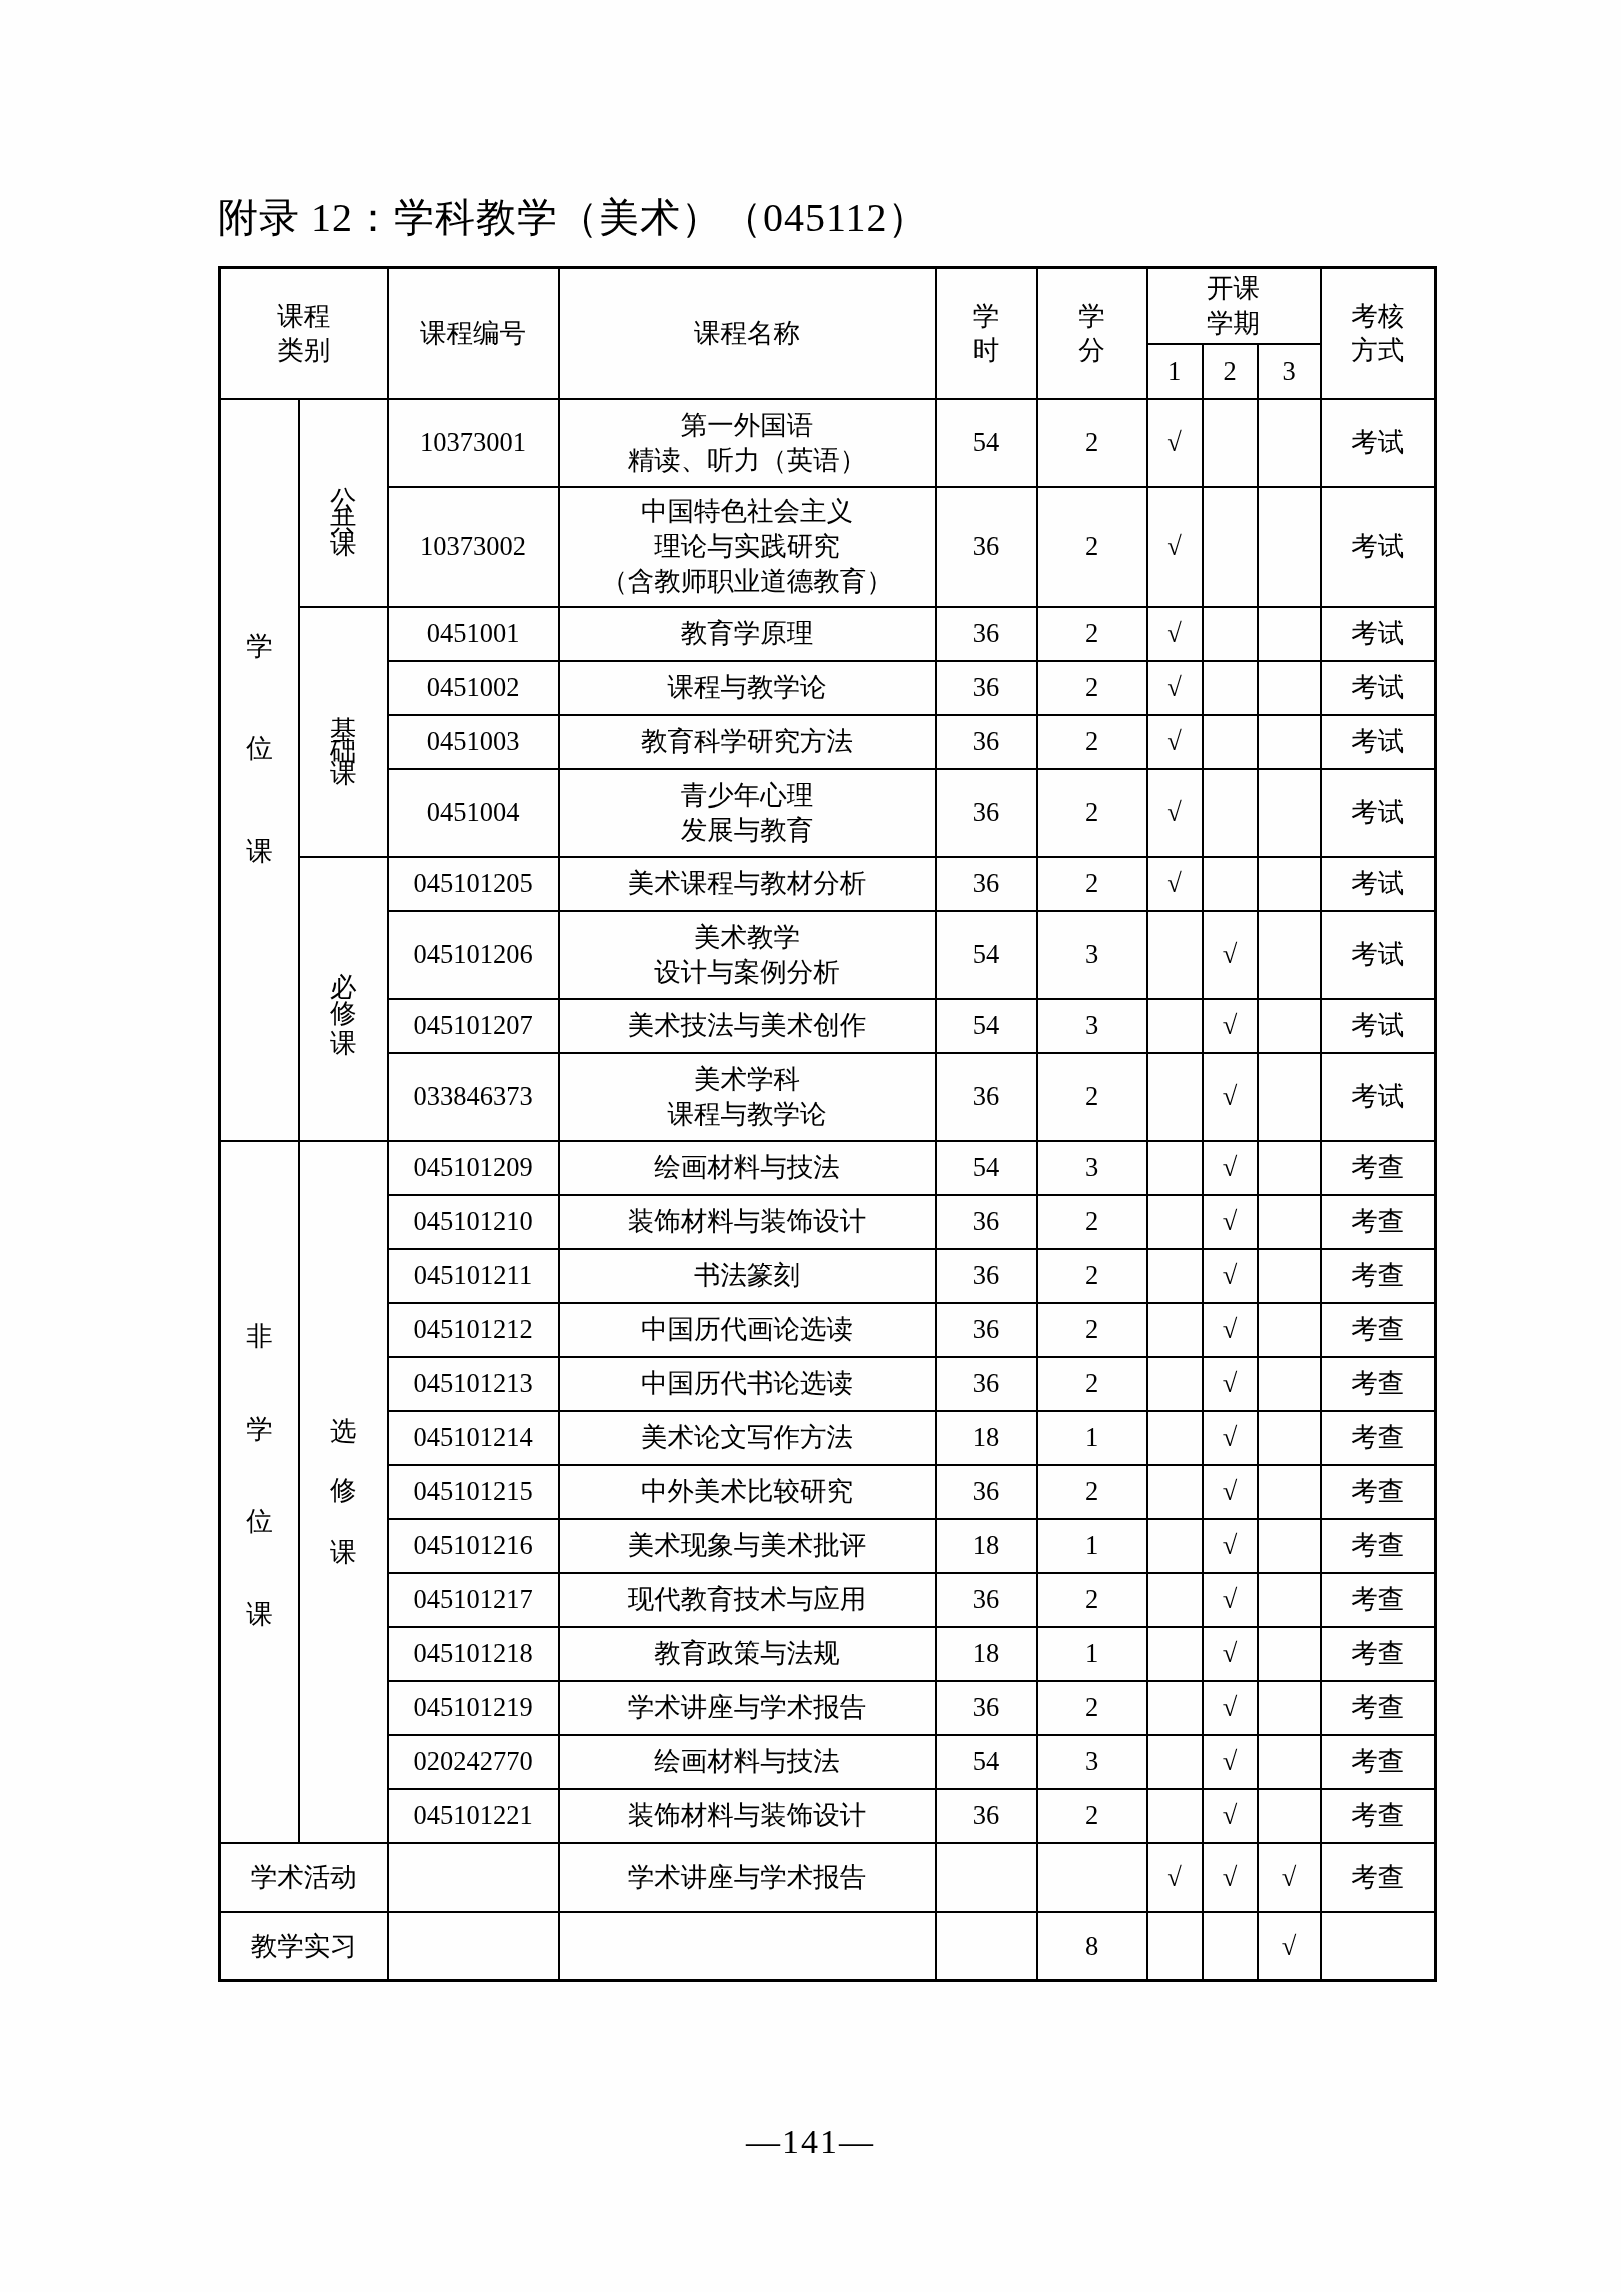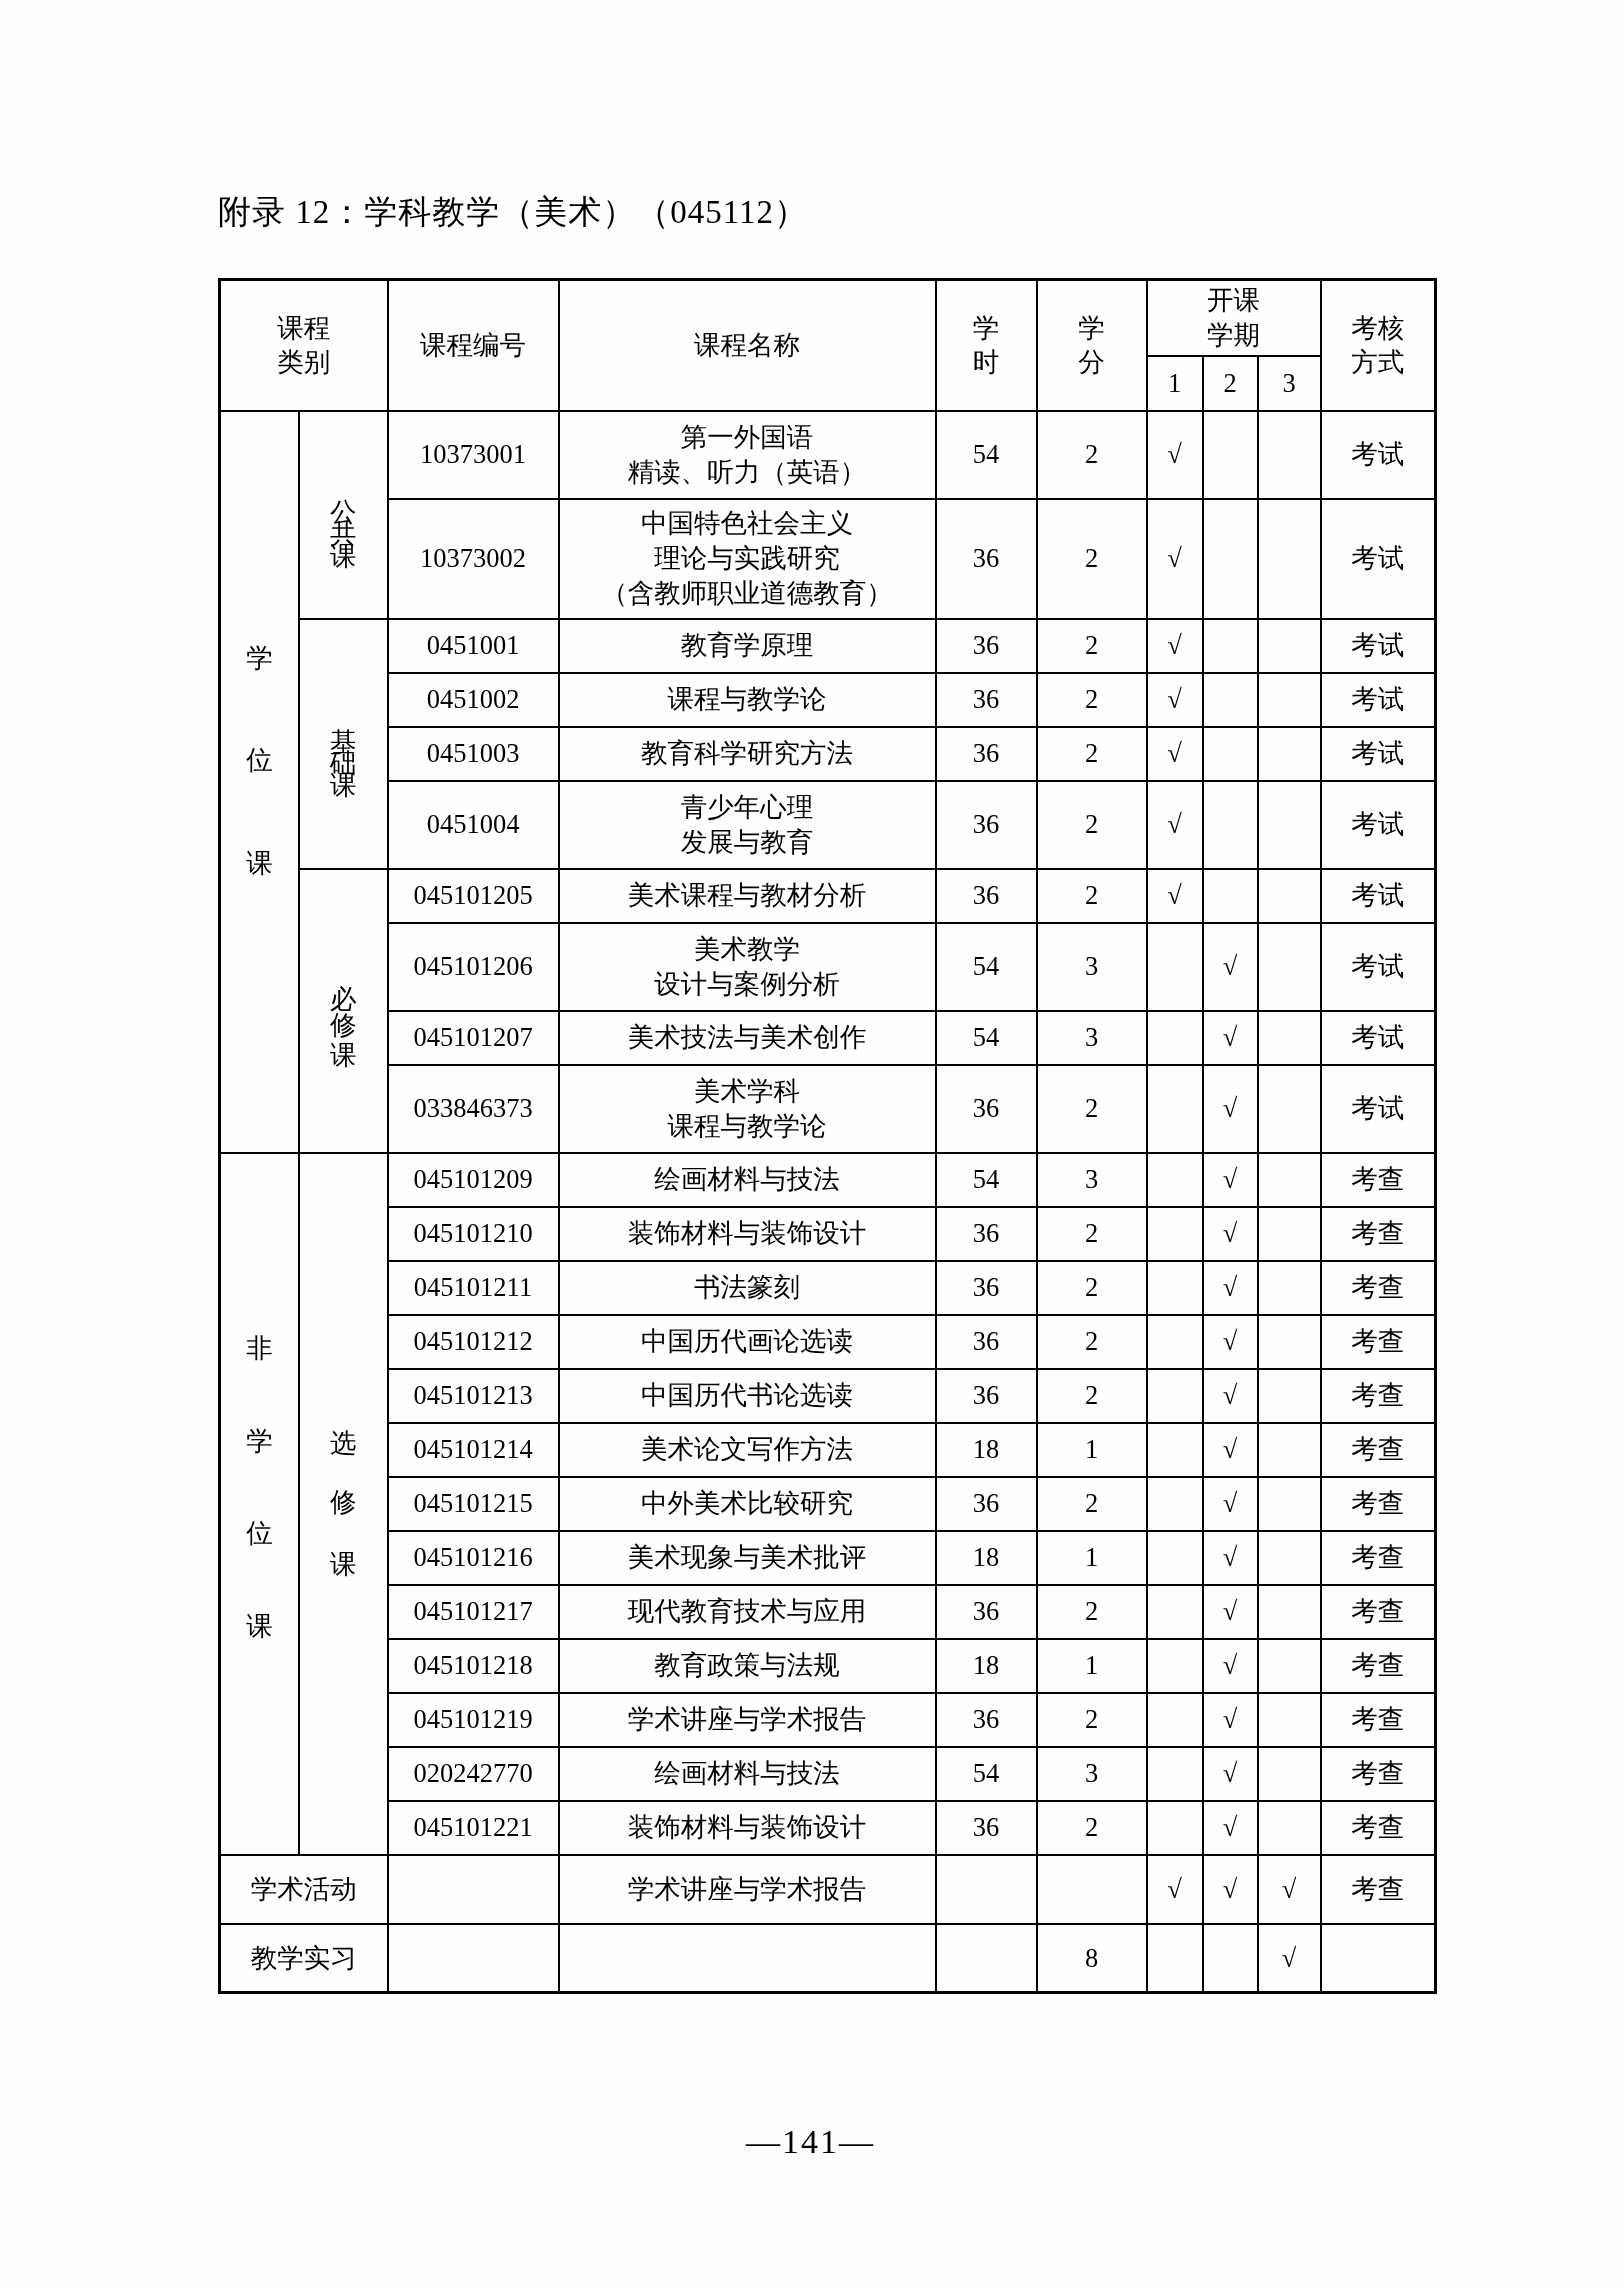--- a/index.html
+++ b/index.html
@@ -10,28 +10,28 @@
     margin: 0 auto;
     background: #fefefe;
     font-family: "Liberation Serif", "DejaVu Serif", serif;
     color: #000;
     overflow: hidden;
   }
   .doc-title {
     position: absolute;
     left: 218px;
     top: 190px;
-    font-size: 33px;
+    font-size: 40px;
     letter-spacing: 1px;
     white-space: pre;
   }
   table.curriculum {
     position: absolute;
     left: 218px;
-    top: 278px;
+    top: 266px;
     width: 1215px;
     border-collapse: collapse;
     table-layout: fixed;
     border: 3.9px solid #000;
     padding-left: 32px;
   }
   table.curriculum td {
     border: 2px solid #000;
     text-align: center;
     vertical-align: middle;

